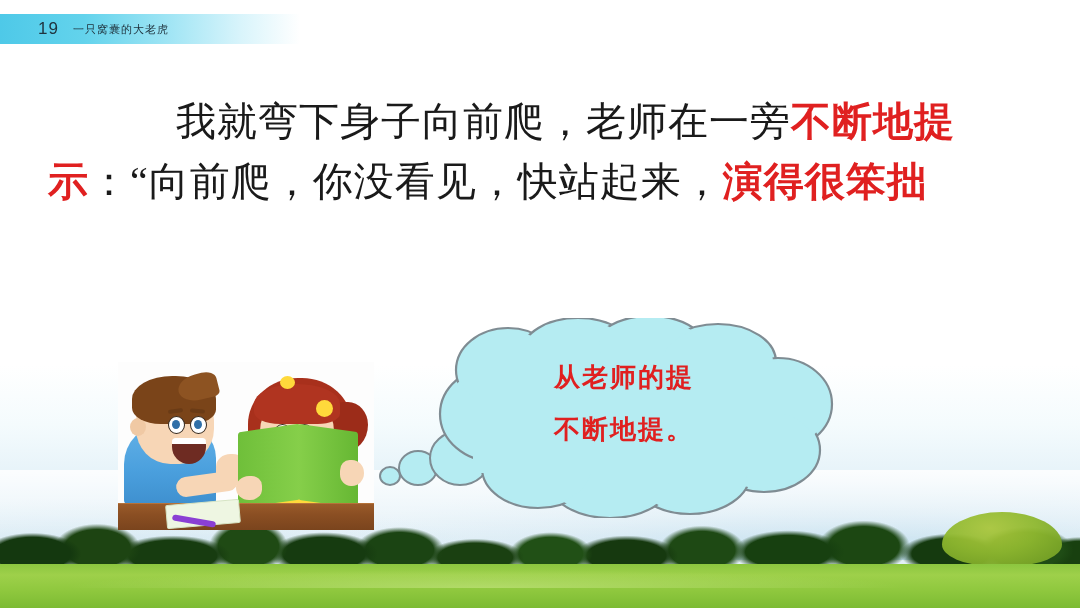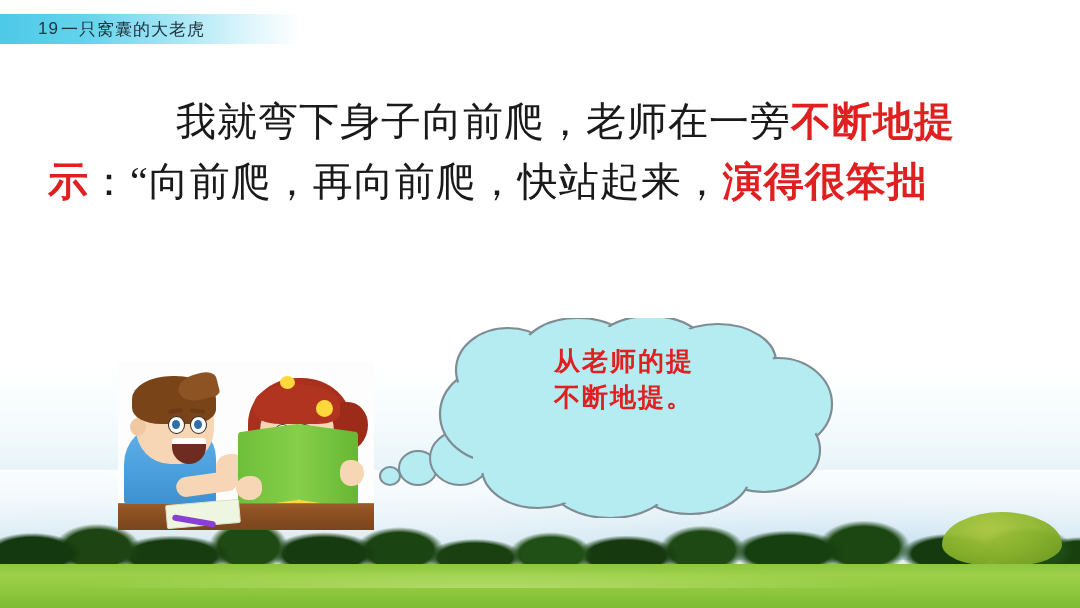--- a/index.html
+++ b/index.html
@@ -92,29 +92,29 @@
     height: 30px;
     background: linear-gradient(to right, #4ec9e8 0%, #63d3ec 28%, #a4e6f5 58%, #d8f4fb 80%, rgba(255,255,255,0) 100%);
   }
   .header-text {
     position: absolute;
     left: 38px;
     top: 16px;
     height: 26px;
     display: flex;
     align-items: center;
-    gap: 2px;
+    gap: 14px;
     font-family: "Liberation Sans", "DejaVu Sans", sans-serif;
     font-size: 17px;
     color: #20343f;
     letter-spacing: 1px;
     white-space: nowrap;
   }
   .header-num { font-size: 17px; }
-  .header-title { font-size: 17px; font-weight: 500; }
+  .header-title { font-size: 11px; font-weight: 500; }
 
   
   .body-text {
     position: absolute;
     left: 40px;
     top: 88px;
     width: 1000px;
     font-family: "Liberation Serif", "DejaVu Serif", serif;
     font-size: 40px;
     line-height: 52px;
@@ -291,21 +291,21 @@
     top: 26px;
     width: 300px;
     text-align: center;
     font-family: "Liberation Serif", "DejaVu Serif", serif;
     font-size: 26px;
     line-height: 36px;
     color: #e02020;
     font-weight: 700;
     letter-spacing: 2px;
   }
-  .bubble-text p { margin: 0; white-space: nowrap; }
+  .bubble-text p { margin: 16px; white-space: nowrap; }
 </style>
 </head>
 <body>
 
 <div id="slide">
 
   <div class="bg-layer bg-sky"></div>
   <div class="bg-layer bg-sky-blue"></div>
   <div class="bg-layer bg-haze"></div>
   <div class="bg-layer bg-trees"></div>
@@ -317,21 +317,21 @@
   <div class="header-text">
     <span class="header-num">19</span>
     <span class="header-title">一只窝囊的大老虎</span>
   </div>
 
   <div class="body-text">
     <p class="line-1">
       <span>我就弯下身子向前爬，老师在一旁</span><span class="red">不断地提</span>
     </p>
     <p>
-      <span class="red">示</span><span>：“向前爬，再向前爬，快站起来，</span><span class="red">演得很笨拙</span>
+      <span class="red">示</span><span>：“向前爬，你没看见，快站起来，</span><span class="red">演得很笨拙</span>
     </p>
   </div>
 
   <div class="illus">
     <div class="i-boy-body"></div>
     <div class="i-boy-head"></div>
     <div class="i-boy-ear"></div>
     <div class="i-boy-hair"></div>
     <div class="i-boy-hair2"></div>
     <div class="i-boy-brow-l"></div>

